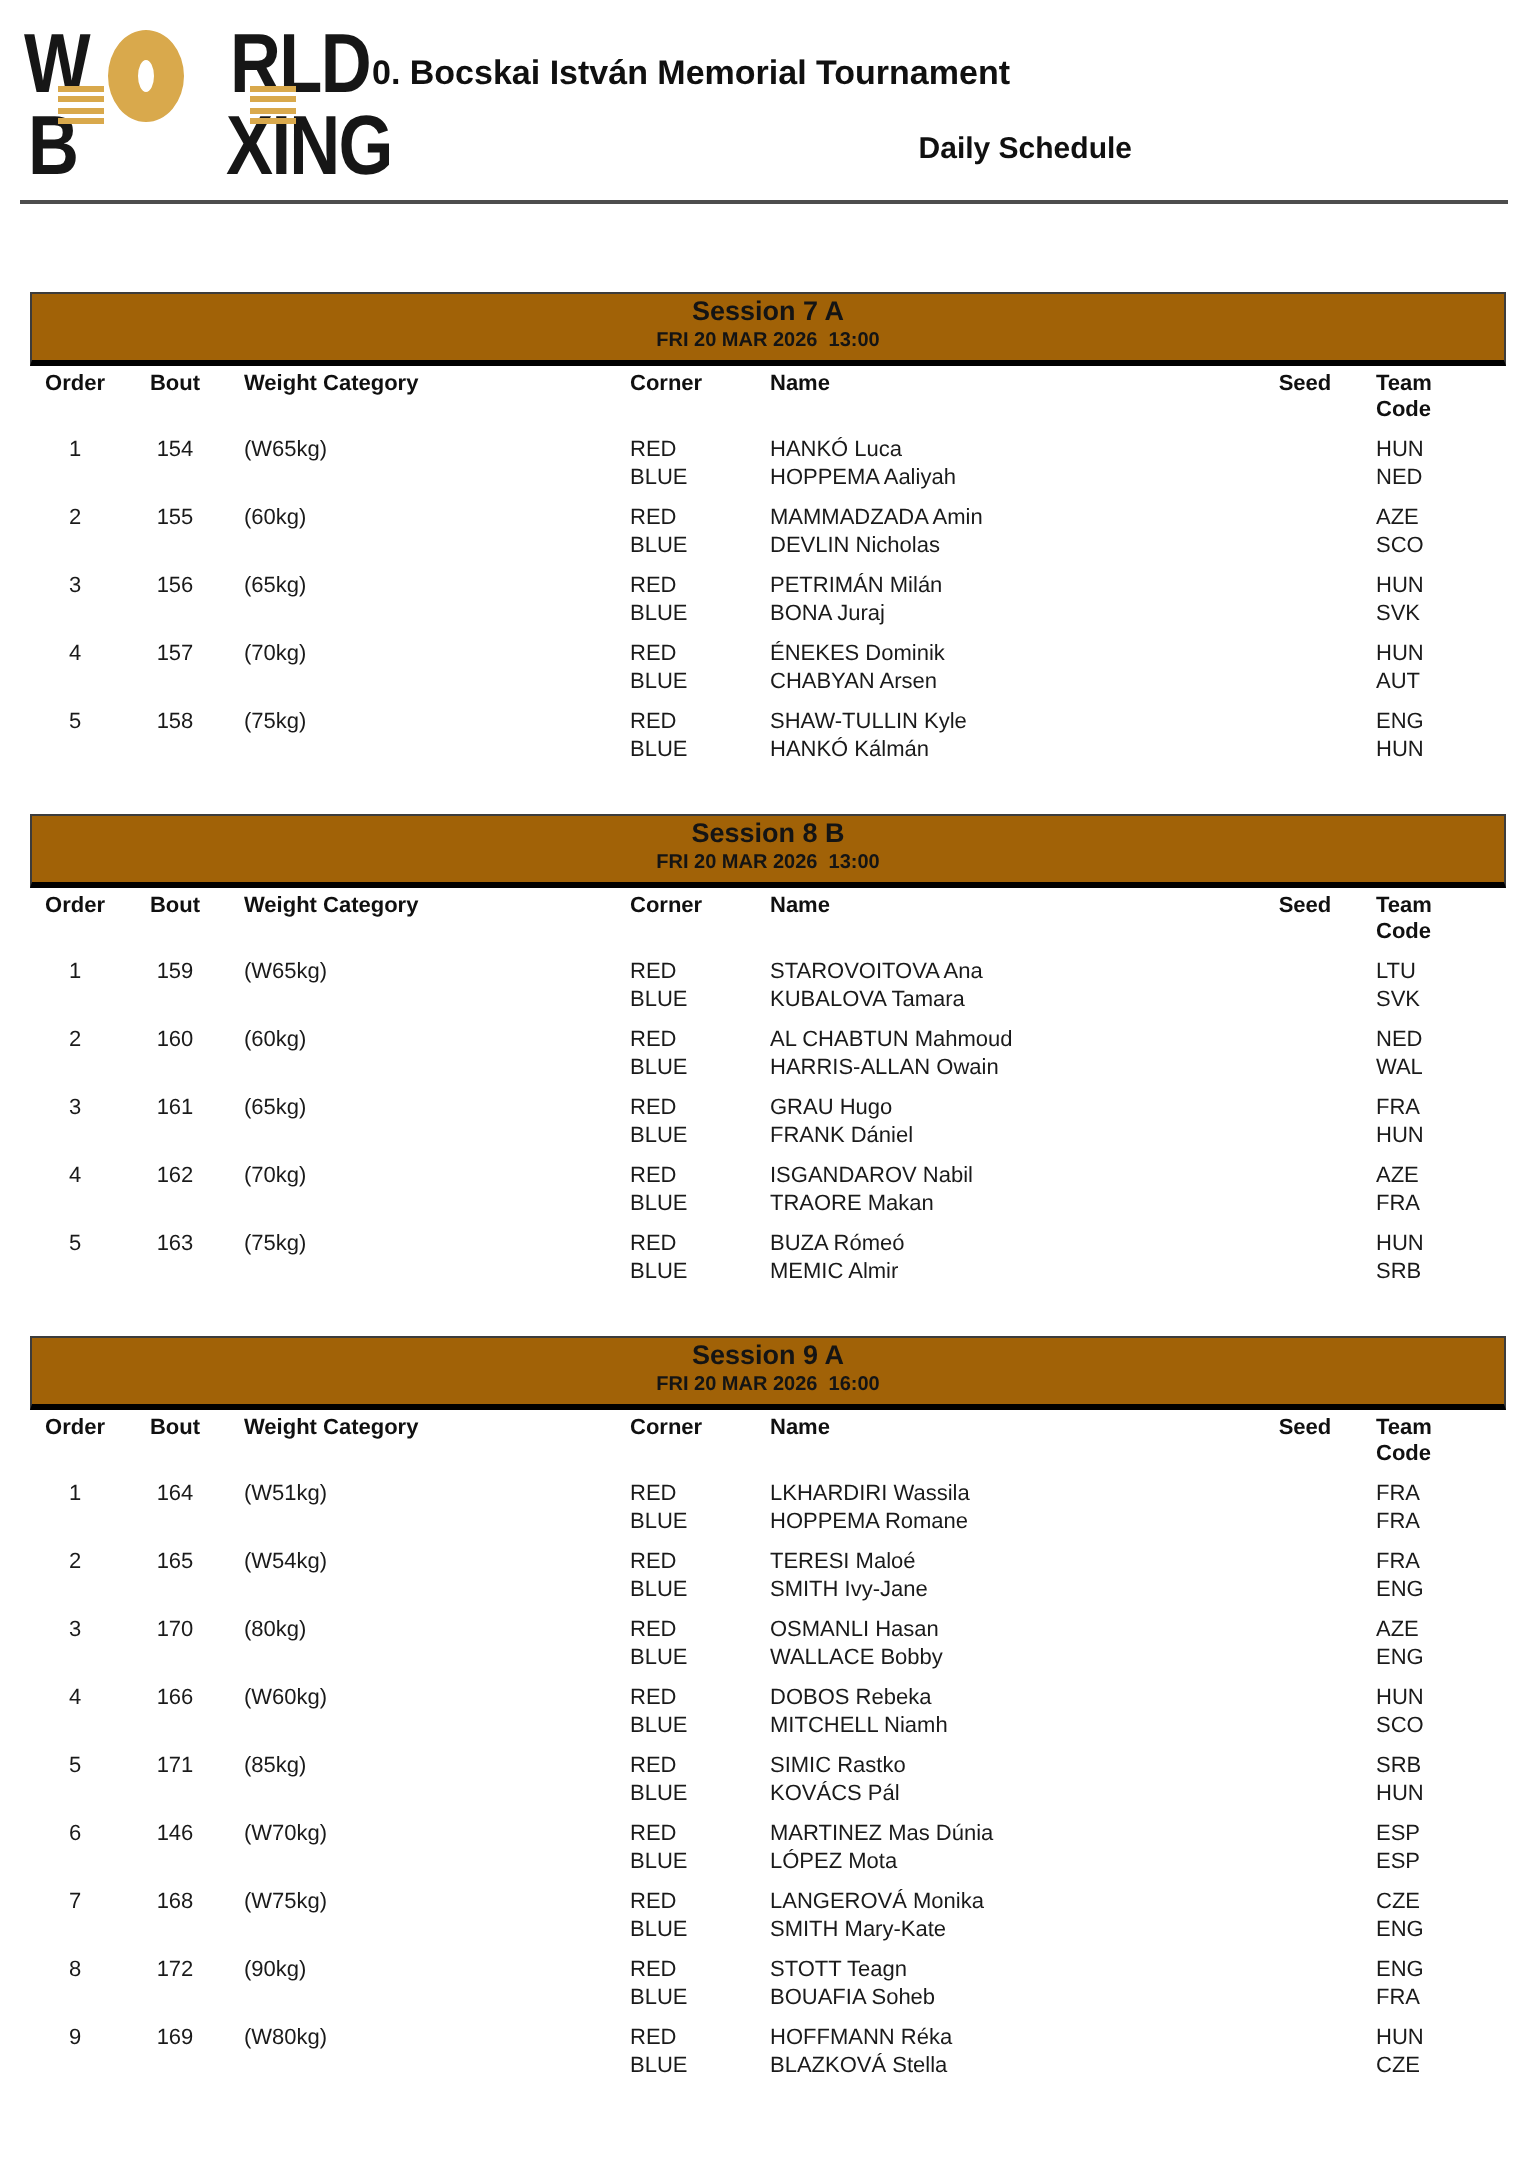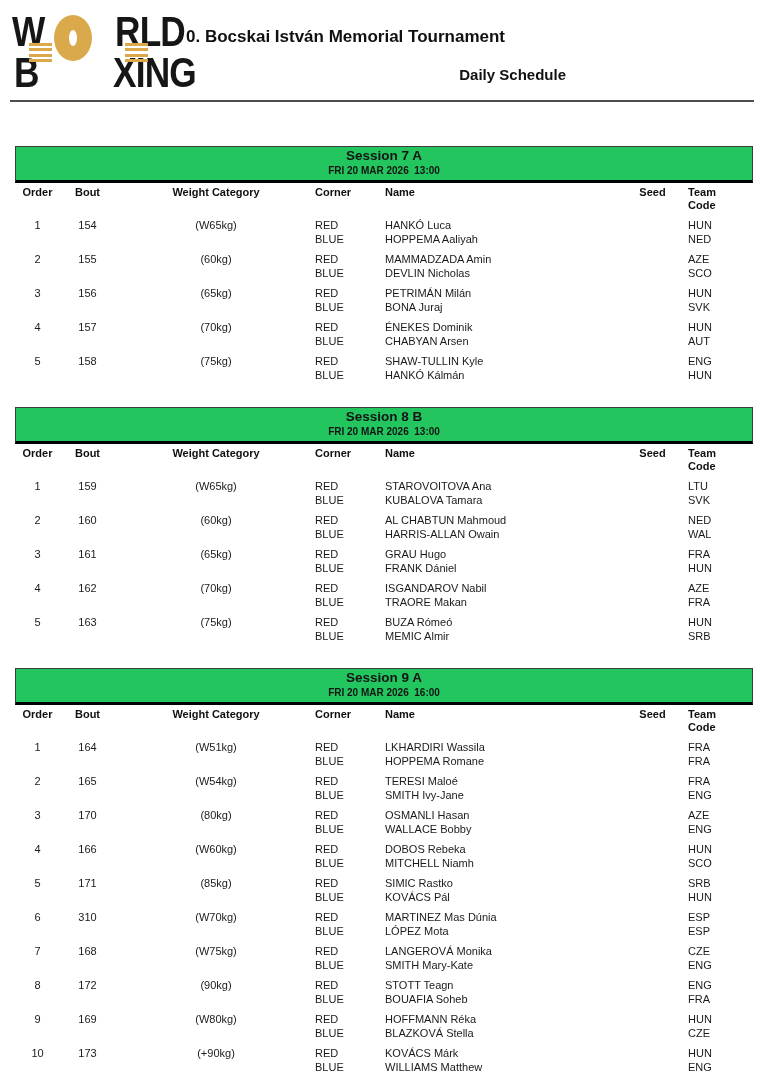--- a/index.html
+++ b/index.html
@@ -40,47 +40,47 @@
   .subtitle {
     position:absolute; left:186px; top:66px; width:380px; text-align:right;
     font-size:15px; font-weight:bold; color:#101010;
   }
 
   
   .content { padding:42px 15px 0 15px; }
   .session { margin-bottom:25px; }
   .session-box {
     border:1px solid #3c3c3c; border-bottom:3px solid #000;
-    text-align:center; padding:1px 0 2px 0; background:#22c55e;
+    text-align:center; padding:1px 0 2px 0; background:#a16207;
   }
   .session-title { font-size:13.5px; font-weight:bold; line-height:15px; }
   .session-dt    { font-size:10px; font-weight:bold; line-height:15px; white-space:pre; }
 
   table { width:100%; border-collapse:collapse; table-layout:fixed; }
   col.w-order  { width:45px; }
   col.w-bout   { width:55px; }
   col.w-weight { width:195px; }
   col.w-corner { width:70px; }
   col.w-name   { width:245px; }
   col.w-seed   { width:55px; }
   col.w-team   { width:73px; }
 
   th {
     font-size:11px; font-weight:bold; padding:3px 0 0 0; vertical-align:top;
     line-height:13px; text-align:left; color:#101010;
   }
   th.a-c { text-align:center; }
-  th.pl7 { padding-left:7px;text-align:center; } th.pl5 { padding-left:5px; } th.pl8 { padding-left:8px; }
+  th.pl7 { padding-left:7px; } th.pl5 { padding-left:5px; } th.pl8 { padding-left:8px; }
 
   td {
     font-size:11px; padding:7px 0 0 0; vertical-align:top; line-height:13.5px;
     color:#1a1a1a; text-align:left;
   }
   td.a-c { text-align:center; }
-  td.pl7 { padding-left:7px;text-align:center; } td.pl5 { padding-left:5px;margin-top:34px; } td.pl8 { padding-left:8px; }
+  td.pl7 { padding-left:7px; } td.pl5 { padding-left:5px;margin-top:34px; } td.pl8 { padding-left:8px; }
   .line { display:block; }
 </style>
 </head>
 <body>
 
 <div class="page">
 
   <div class="doc-header">
     <div class="logo">
       <span class="ltr l1a">W</span>
@@ -471,21 +471,21 @@
       <span class="line">KOVÁCS Pál</span>
     </td>
     <td class="a-c"></td>
     <td class="pl8">
       <span class="line">SRB</span>
       <span class="line">HUN</span>
     </td>
   </tr>
             <tr>
     <td class="a-c">6</td>
-    <td class="a-c">310</td>
+    <td class="a-c">146</td>
     <td class="pl7">(W70kg)</td>
     <td class="pl5">
       <span class="line">RED</span>
       <span class="line">BLUE</span>
     </td>
     <td class="pl5">
       <span class="line">MARTINEZ Mas Dúnia</span>
       <span class="line">LÓPEZ Mota</span>
     </td>
     <td class="a-c"></td>
@@ -541,36 +541,18 @@
     <td class="pl5">
       <span class="line">HOFFMANN Réka</span>
       <span class="line">BLAZKOVÁ Stella</span>
     </td>
     <td class="a-c"></td>
     <td class="pl8">
       <span class="line">HUN</span>
       <span class="line">CZE</span>
     </td>
   </tr>
-            <tr>
-    <td class="a-c">10</td>
-    <td class="a-c">173</td>
-    <td class="pl7">(+90kg)</td>
-    <td class="pl5">
-      <span class="line">RED</span>
-      <span class="line">BLUE</span>
-    </td>
-    <td class="pl5">
-      <span class="line">KOVÁCS Márk</span>
-      <span class="line">WILLIAMS Matthew</span>
-    </td>
-    <td class="a-c"></td>
-    <td class="pl8">
-      <span class="line">HUN</span>
-      <span class="line">ENG</span>
-    </td>
-  </tr>
           </tbody>
       </table>
     </section>
 
   </div>
 </div>
 
 </body></html>

